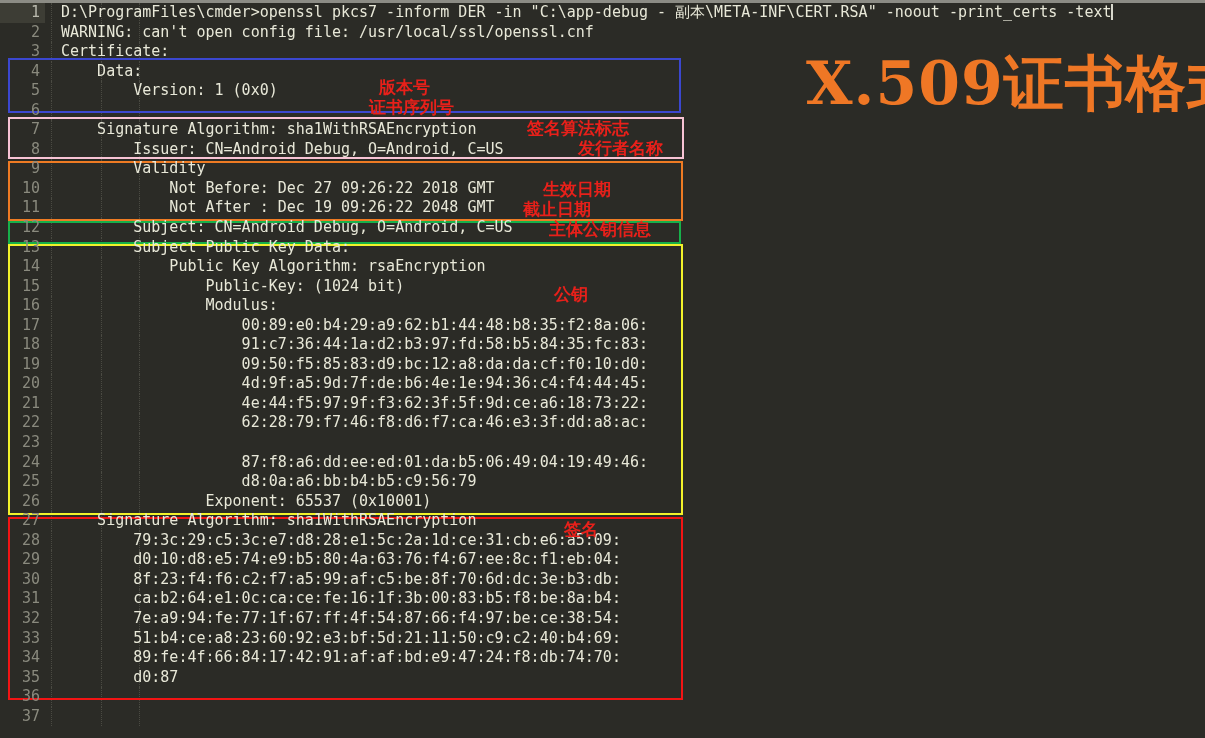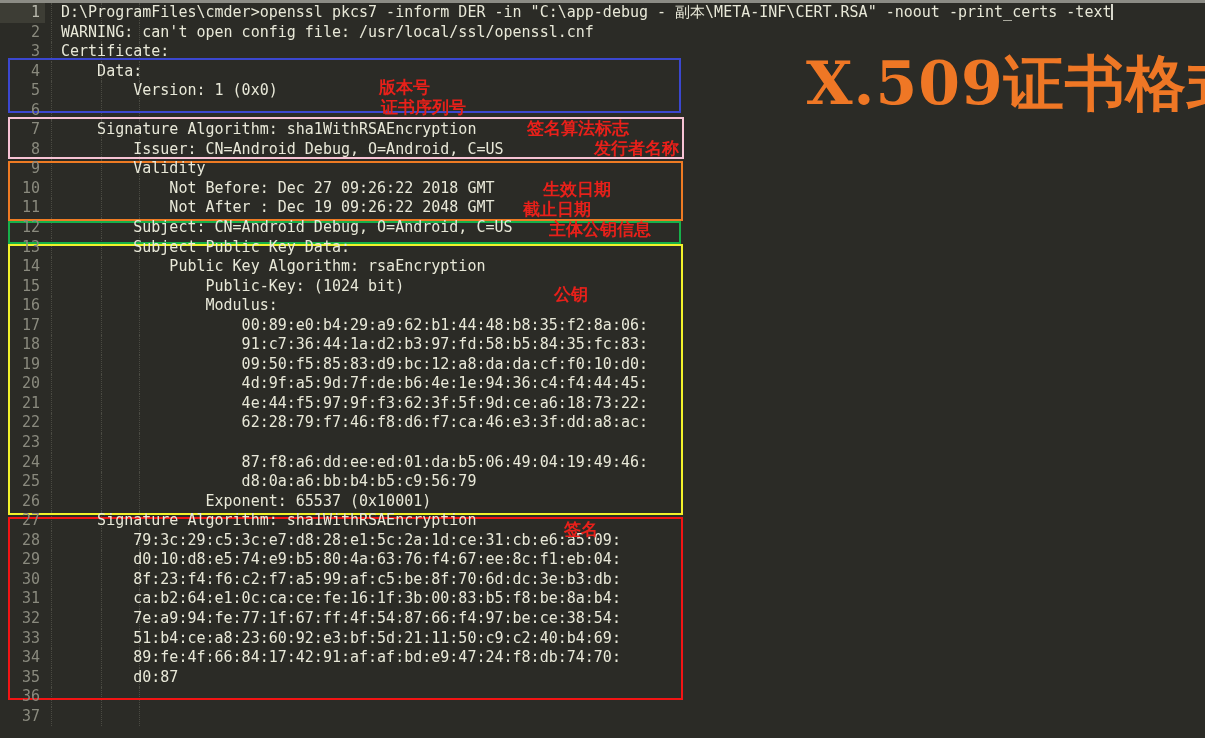--- a/index.html
+++ b/index.html
@@ -173,23 +173,23 @@
   <div id="boxes-layer">
       <div class="abox" style="left: 8px; top: 58px; width: 673px; height: 55px; border-color: rgb(59, 71, 207);"></div>
       <div class="abox" style="left: 8px; top: 117px; width: 676px; height: 42px; border-color: rgb(247, 195, 212);"></div>
       <div class="abox" style="left: 8px; top: 161px; width: 675px; height: 60px; border-color: rgb(239, 123, 35);"></div>
       <div class="abox" style="left: 8px; top: 221px; width: 673px; height: 23px; border-color: rgb(23, 176, 74);"></div>
       <div class="abox" style="left: 8px; top: 244px; width: 675px; height: 271px; border-color: rgb(242, 242, 42);"></div>
       <div class="abox" style="left: 8px; top: 517px; width: 675px; height: 183px; border-color: rgb(242, 20, 20);"></div>
     </div>
   <div id="anno-layer">
       <div class="anno" style="left: 379px; top: 79px;">版本号</div>
-      <div class="anno" style="left: 381px; top: 99px; text-align: right;">证书序列号</div>
+      <div class="anno" style="left: 369px; top: 99px; text-align: right;">证书序列号</div>
       <div class="anno" style="left: 527px; top: 120px;">签名算法标志</div>
-      <div class="anno" style="left: 578px; top: 140px; margin-left: 16px;">发行者名称</div>
+      <div class="anno" style="left: 578px; top: 140px;">发行者名称</div>
       <div class="anno" style="left: 523px; top: 181px; margin-left: 20px;">生效日期</div>
       <div class="anno" style="left: 523px; top: 201px;">截止日期</div>
       <div class="anno" style="left: 549px; top: 221px;">主体公钥信息</div>
       <div class="anno" style="left: 554px; top: 286px;">公钥</div>
       <div class="anno" style="left: 564px; top: 521px;">签名</div>
     </div>
 
   <div class="title" id="title-overlay" style="left:806px; top:44px;">X.509证书格式</div>
 
 </div>

